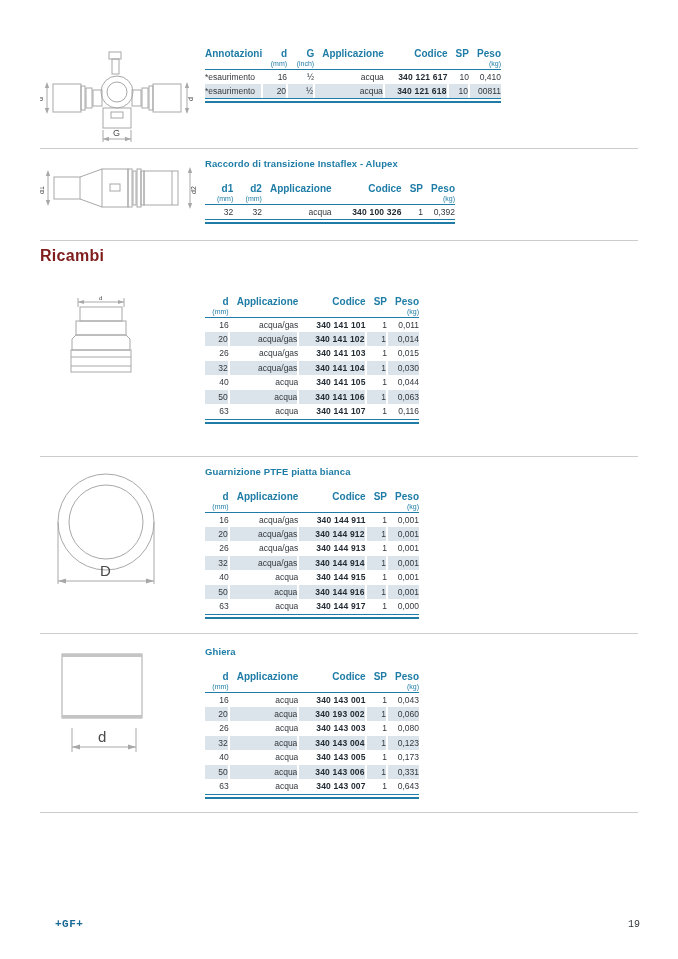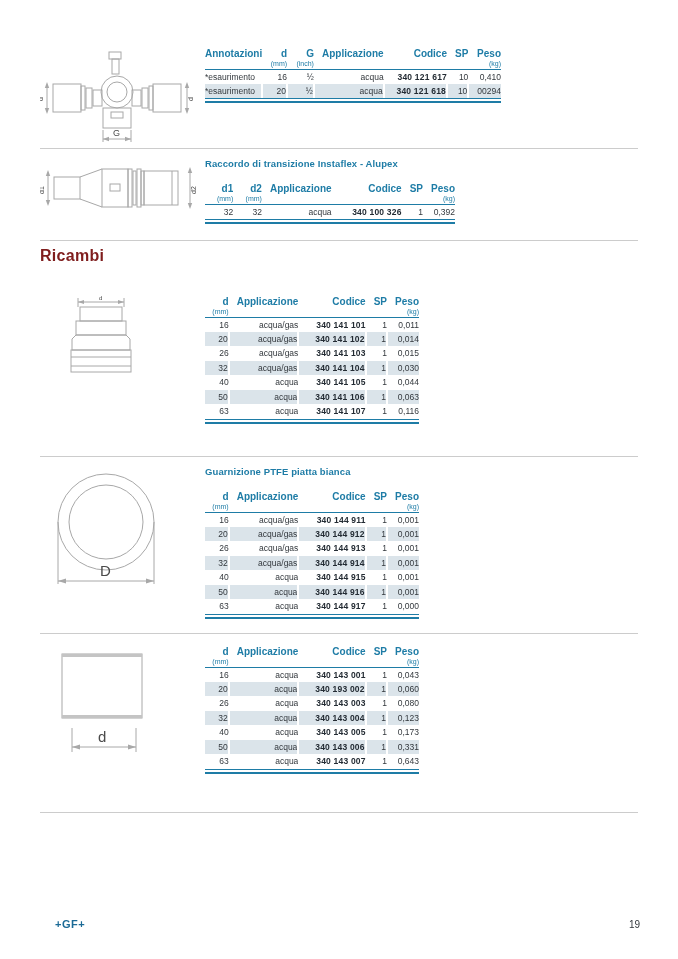--- a/index.html
+++ b/index.html
@@ -44,21 +44,21 @@
   .t2 .w4{width:18px}.t2 .w5{width:32px}
   .t2wrap{width:250px;}
   
   .t3 .w0{width:28px}.t3 .w1{width:68px}.t3 .w2{width:72px}.t3 .w3{width:14px}.t3 .w4{width:32px}
   .t3wrap{width:214px;}
   
   .draw{stroke:#a8a8a8;stroke-width:1;fill:none;}
   .draw-fill{fill:#a8a8a8;stroke:none;}
   .dim-label{fill:#4a4a4a;font-family:"Liberation Sans",sans-serif;}
   .footer{position:absolute;left:55px;right:38px;top:918px;display:flex;
-          justify-content:space-between;align-items:center;}
+          justify-content:space-between;align-items:center;font-family:Liberation Mono, monospace;}
   .gf-logo{font-size:11px;font-weight:bold;color:#1b6a96;letter-spacing:.5px;}
   .page-num{font-size:10px;color:#33383d;}
 </style>
 </head>
 <body>
 
 <div class="page">
 
   <div class="section" style="top:46px;">
     <div class="fig-col">
@@ -132,21 +132,21 @@
                 <td class="w5">10</td>
                 <td class="w6">0,410</td>
               </tr>
               <tr class="shaded">
                 <td class="w0 a-left a-left">*esaurimento</td>
                 <td class="w1">20</td>
                 <td class="w2">½</td>
                 <td class="w3">acqua</td>
                 <td class="w4 c-code">340 121 618</td>
                 <td class="w5">10</td>
-                <td class="w6">00294</td>
+                <td class="w6">00811</td>
               </tr>
             </tbody>
         </table>
         <div class="table-end"></div>
       </div>
     </div>
   </div>
 
   <div class="sep" style="top:148px;"></div>
 
@@ -418,20 +418,21 @@
         <rect x="14" y="67" width="80" height="3" fill="#c4c4c4" stroke="none"></rect>
         <line class="draw" x1="24" y1="80" x2="24" y2="104"></line>
         <line class="draw" x1="88" y1="80" x2="88" y2="104"></line>
         <line class="draw" x1="24" y1="99" x2="88" y2="99"></line>
         <path class="draw-fill" d="M24 99 l8 -2.5 0 5 z"></path>
         <path class="draw-fill" d="M88 99 l-8 -2.5 0 5 z"></path>
         <text class="dim-label" x="50" y="94" font-size="15">d</text>
       </svg>
     </div>
     <div class="content-col">
+      <div class="sec-title">Ghiera</div>
       <div class="tablewrap t3wrap">
         <table class="t3">
           <thead>
               <tr>
                 <th class="h-label w0">d</th>
                 <th class="h-label w1 a-left">Applicazione</th>
                 <th class="h-label w2">Codice</th>
                 <th class="h-label w3">SP</th>
                 <th class="h-label w4">Peso</th>
               </tr>

